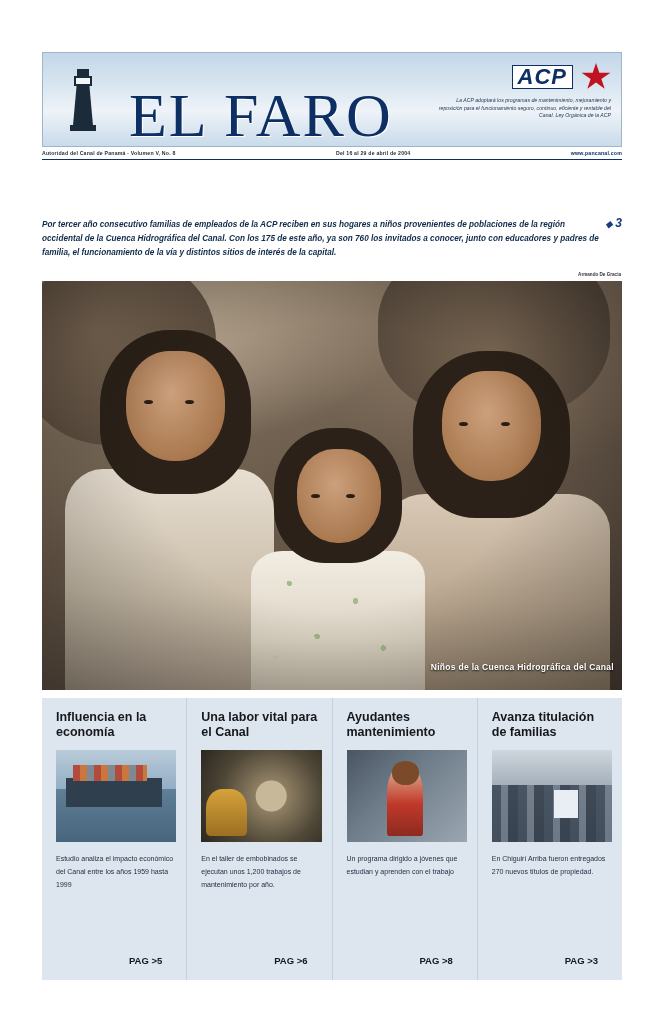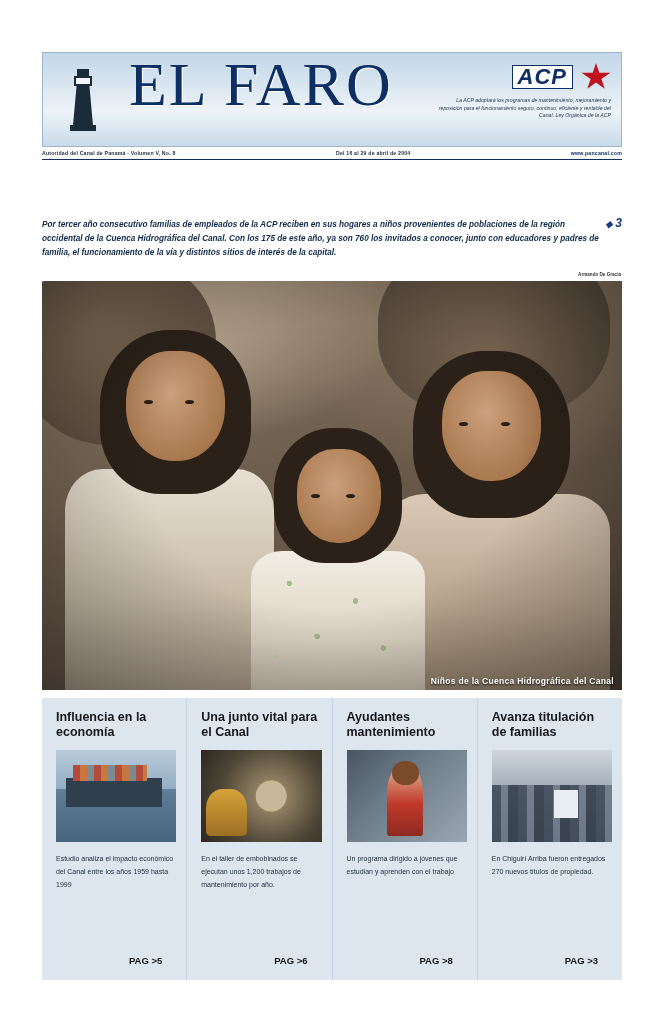--- a/index.html
+++ b/index.html
@@ -79,21 +79,21 @@
     position: absolute;
     left: 0;
     top: 56px;
     width: 26px;
     height: 6px;
     background: #1c2b3a;
   }
   .masthead-title {
     flex: 1;
     display: flex;
-    align-items: flex-start;
+    align-items: flex-end;
     padding-left: 6px;
     position: relative;
   }
   .masthead-title .title-text {
     font-family: "Liberation Serif", serif;
     font-size: 62px;
     letter-spacing: 2px;
     color: #0d2f63;
     font-weight: 400;
     line-height: 1;
@@ -300,21 +300,21 @@
     border-radius: 50%;
   }
   .mp-vignette {
     position: absolute;
     inset: 0;
     background: radial-gradient(ellipse at 50% 45%, rgba(0,0,0,0) 45%, rgba(0,0,0,.35) 100%);
   }
   .photo-caption {
     position: absolute;
     right: 8px;
-    bottom: 4px;
+    bottom: 18px;
     color: #ffffff;
     font-size: 8.5px;
     font-weight: bold;
     letter-spacing: .3px;
     text-shadow: 0 1px 2px rgba(0,0,0,.9);
   }
 
   
   .teasers {
     position: absolute;
@@ -517,21 +517,21 @@
   <div class="teasers">
 
     <div class="teaser">
       <h3>Influencia en la economía</h3>
       <div class="teaser-photo tp1"></div>
       <p>Estudio analiza el impacto económico del Canal entre los años 1959 hasta 1999</p>
       <span class="pag">PAG &gt;5</span>
     </div>
 
     <div class="teaser">
-      <h3>Una junto vital para el Canal</h3>
+      <h3>Una labor vital para el Canal</h3>
       <div class="teaser-photo tp2"></div>
       <p>En el taller de embobinados se ejecutan unos 1,200 trabajos de mantenimiento por año.</p>
       <span class="pag">PAG &gt;6</span>
     </div>
 
     <div class="teaser">
       <h3>Ayudantes mantenimiento</h3>
       <div class="teaser-photo tp3"></div>
       <p>Un programa dirigido a jóvenes que estudian y aprenden con el trabajo</p>
       <span class="pag">PAG &gt;8</span>

